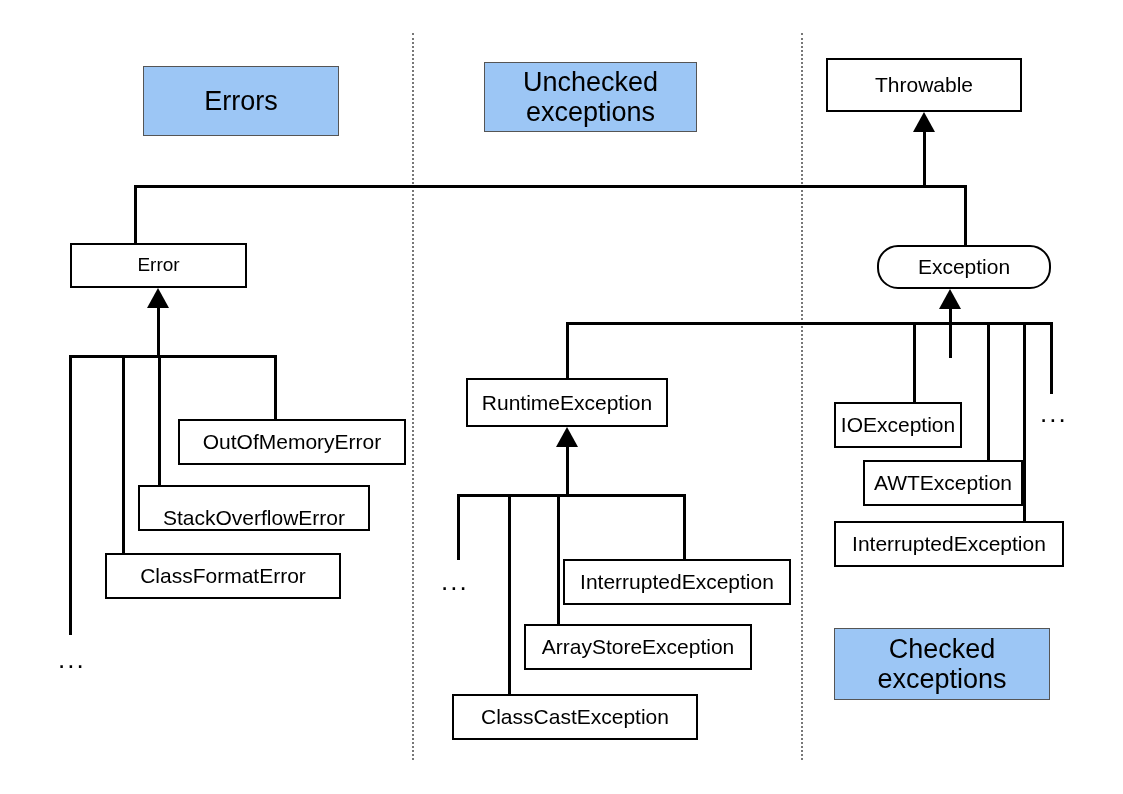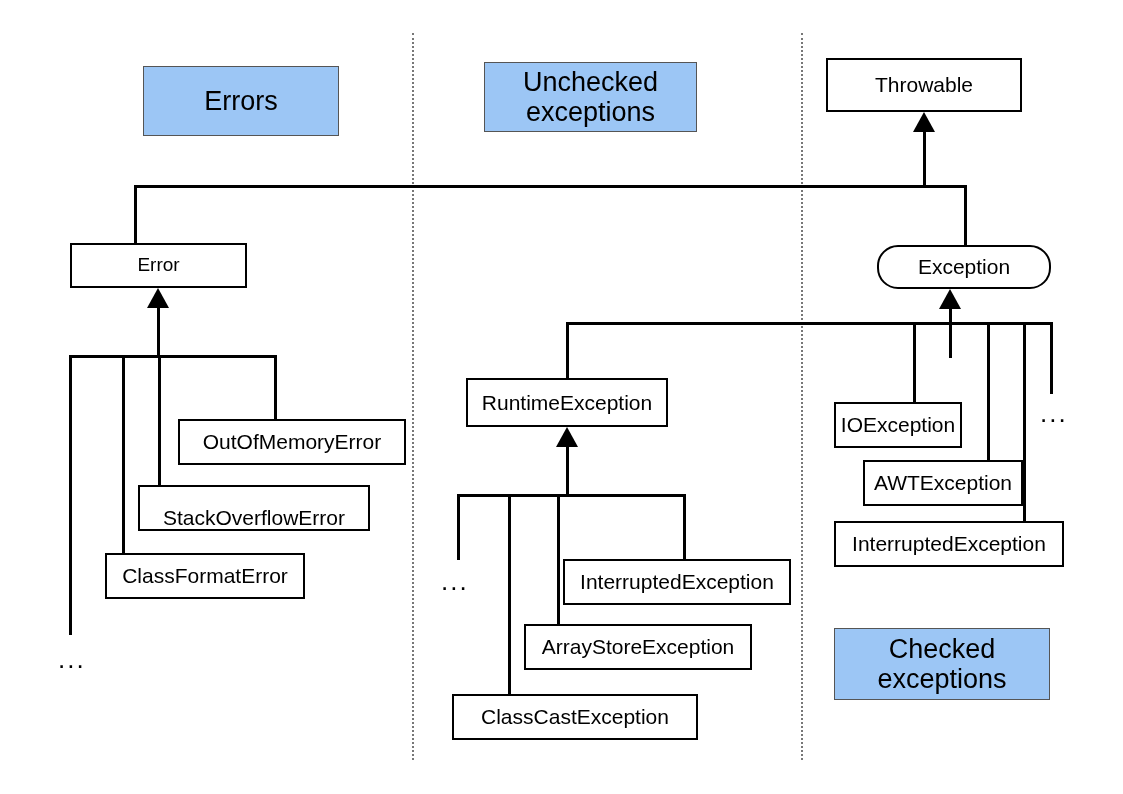--- a/index.html
+++ b/index.html
@@ -128,21 +128,21 @@
   <div class="vline" style="left:158px; top:355px; height:132px;"></div>
 
   <div class="vline" style="left:274px; top:355px; height:66px;"></div>
 
   <div class="node" style="left:178px; top:419px; width:228px; height:46px; font-size:21px;">
     <span>OutOfMemoryError</span>
   </div>
   <div class="node" style="left:138px; top:485px; width:232px; height:46px; font-size:21px;align-items:flex-end;">
     <span>StackOverflowError</span>
   </div>
-  <div class="node" style="left:105px; top:553px; width:200px; height:46px; font-size:21px;">
+  <div class="node" style="left:105px; top:553px; width:236px; height:46px; font-size:21px;">
     <span>ClassFormatError</span>
   </div>
   <div class="ellipsis" style="left:58px; top:644px; font-size:26px;">
     <span>...</span>
   </div>
 
   <div class="vline" style="left:949px; top:308px; height:50px;"></div>
   <div class="arrowhead" style="left:939px; top:289px;"></div>
   <div class="hline" style="left:566px; top:322px; width:487px;"></div>
 

